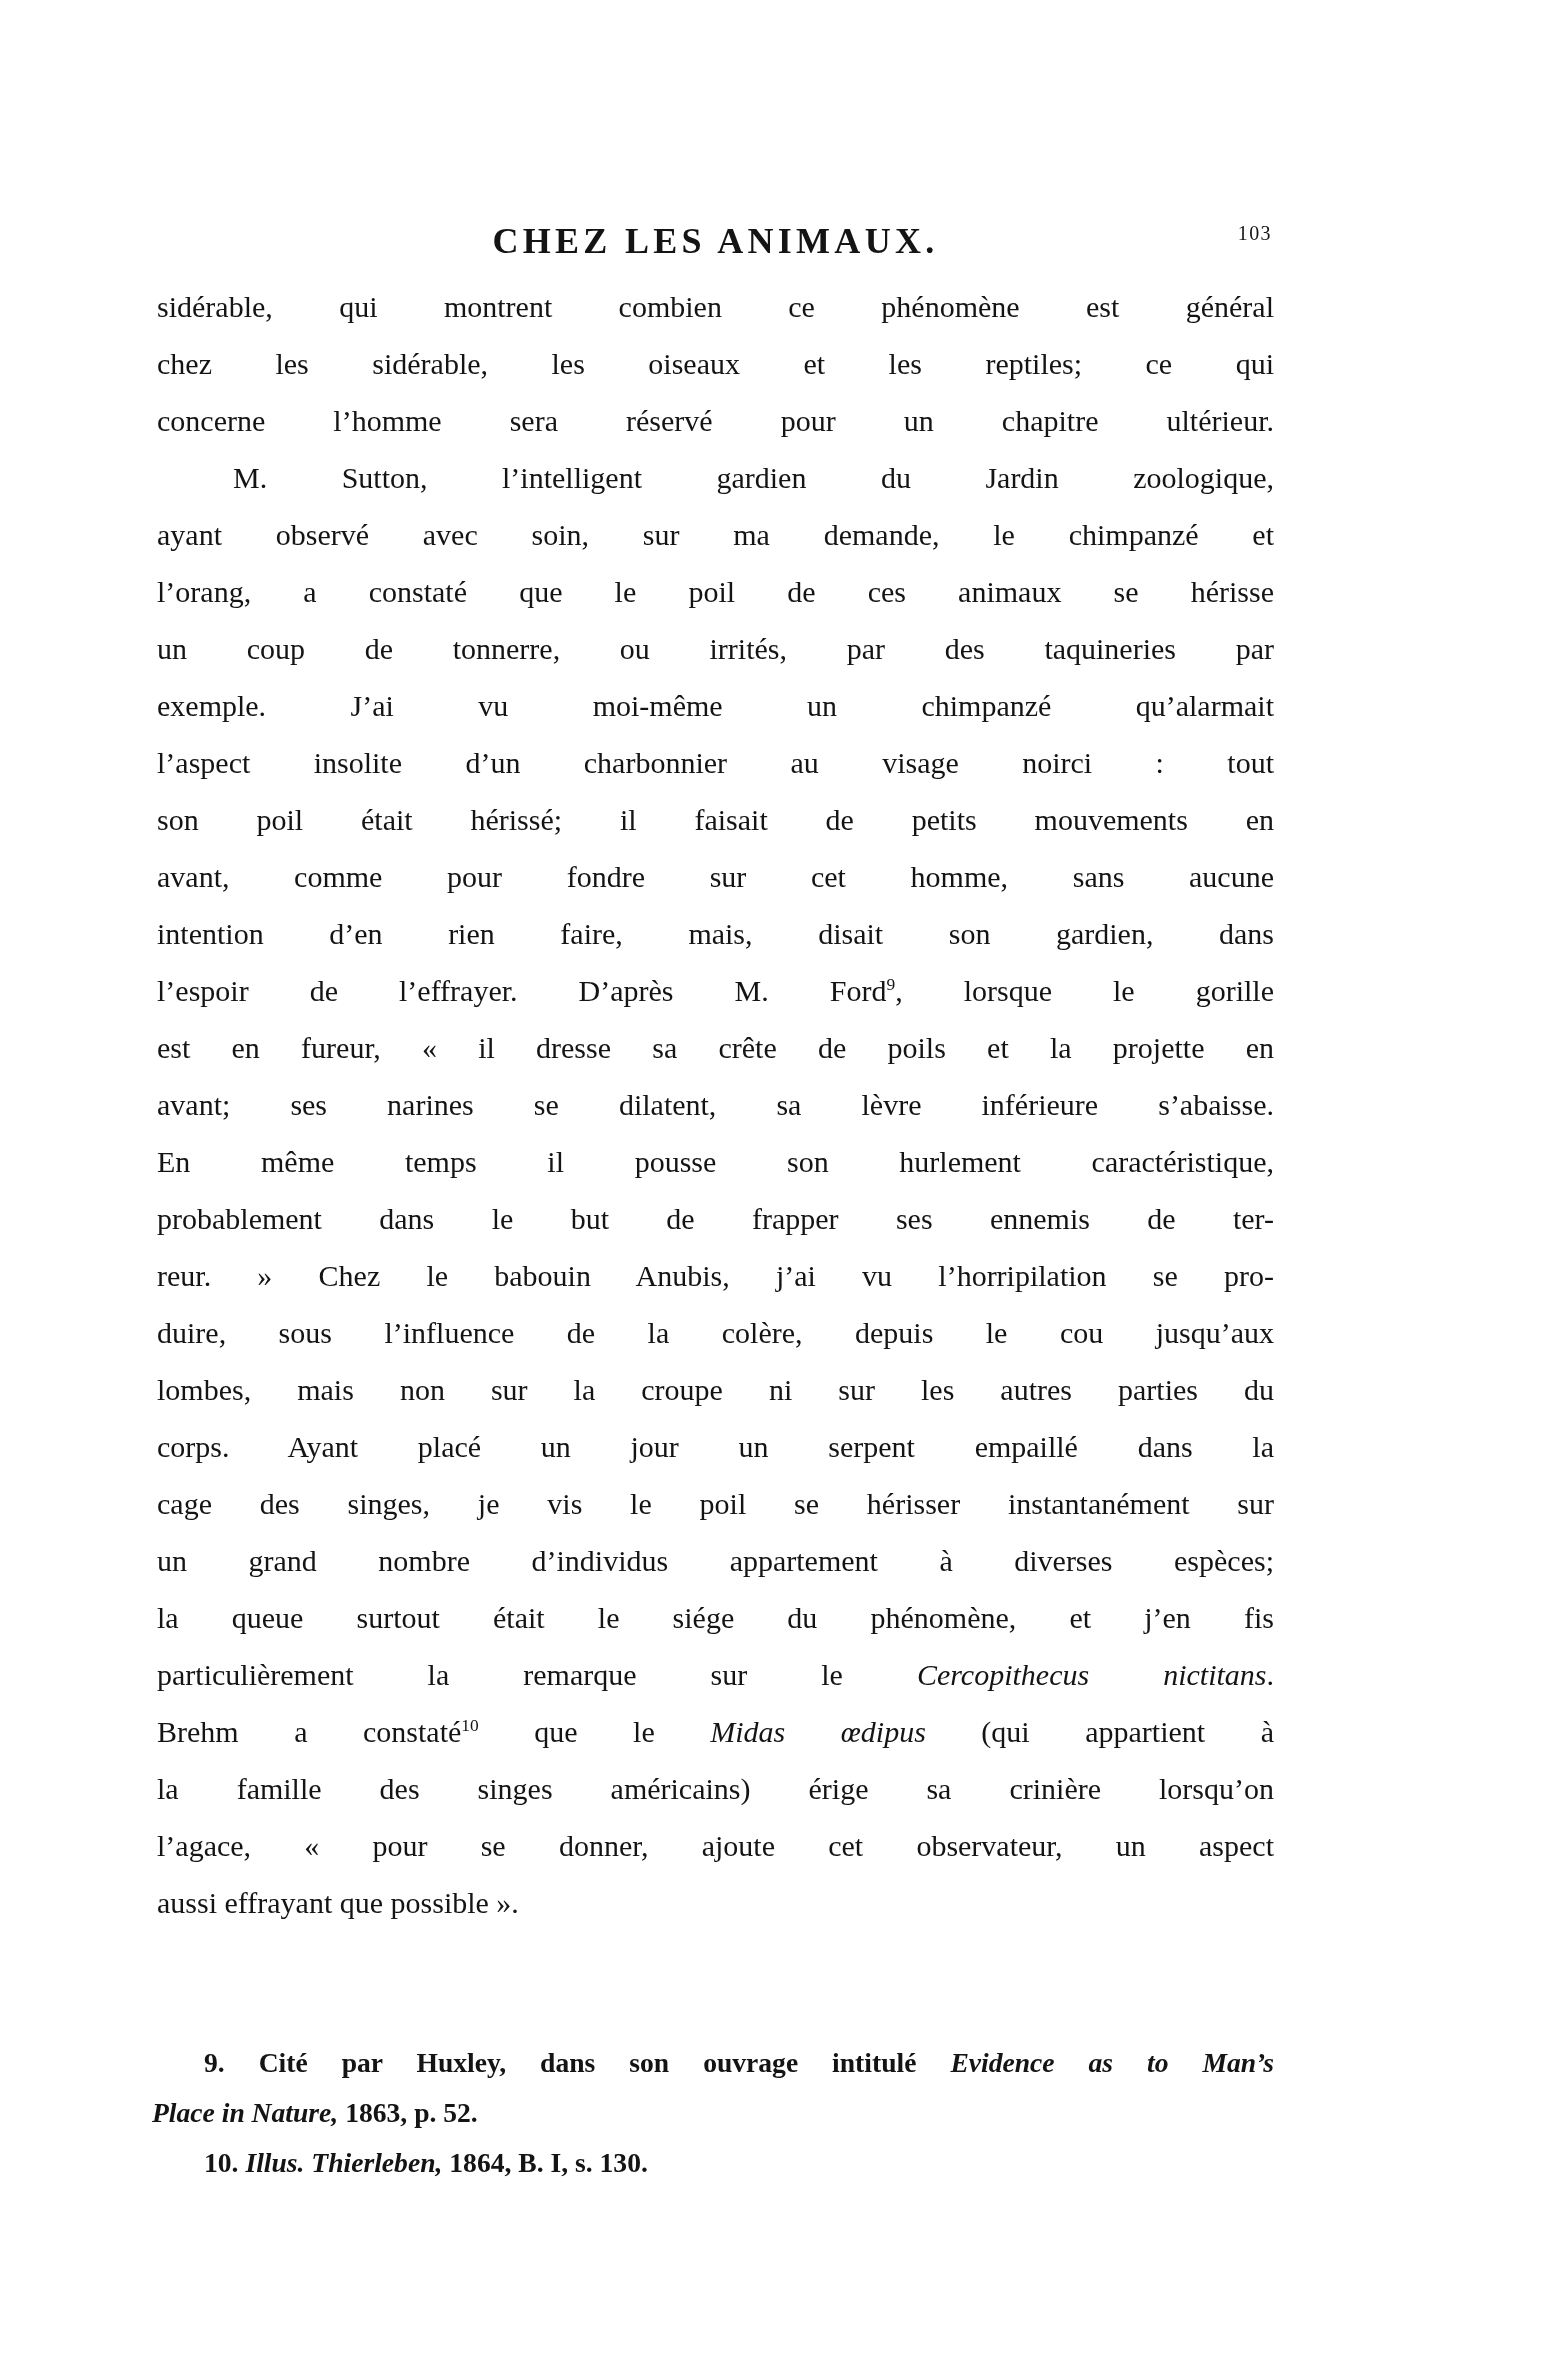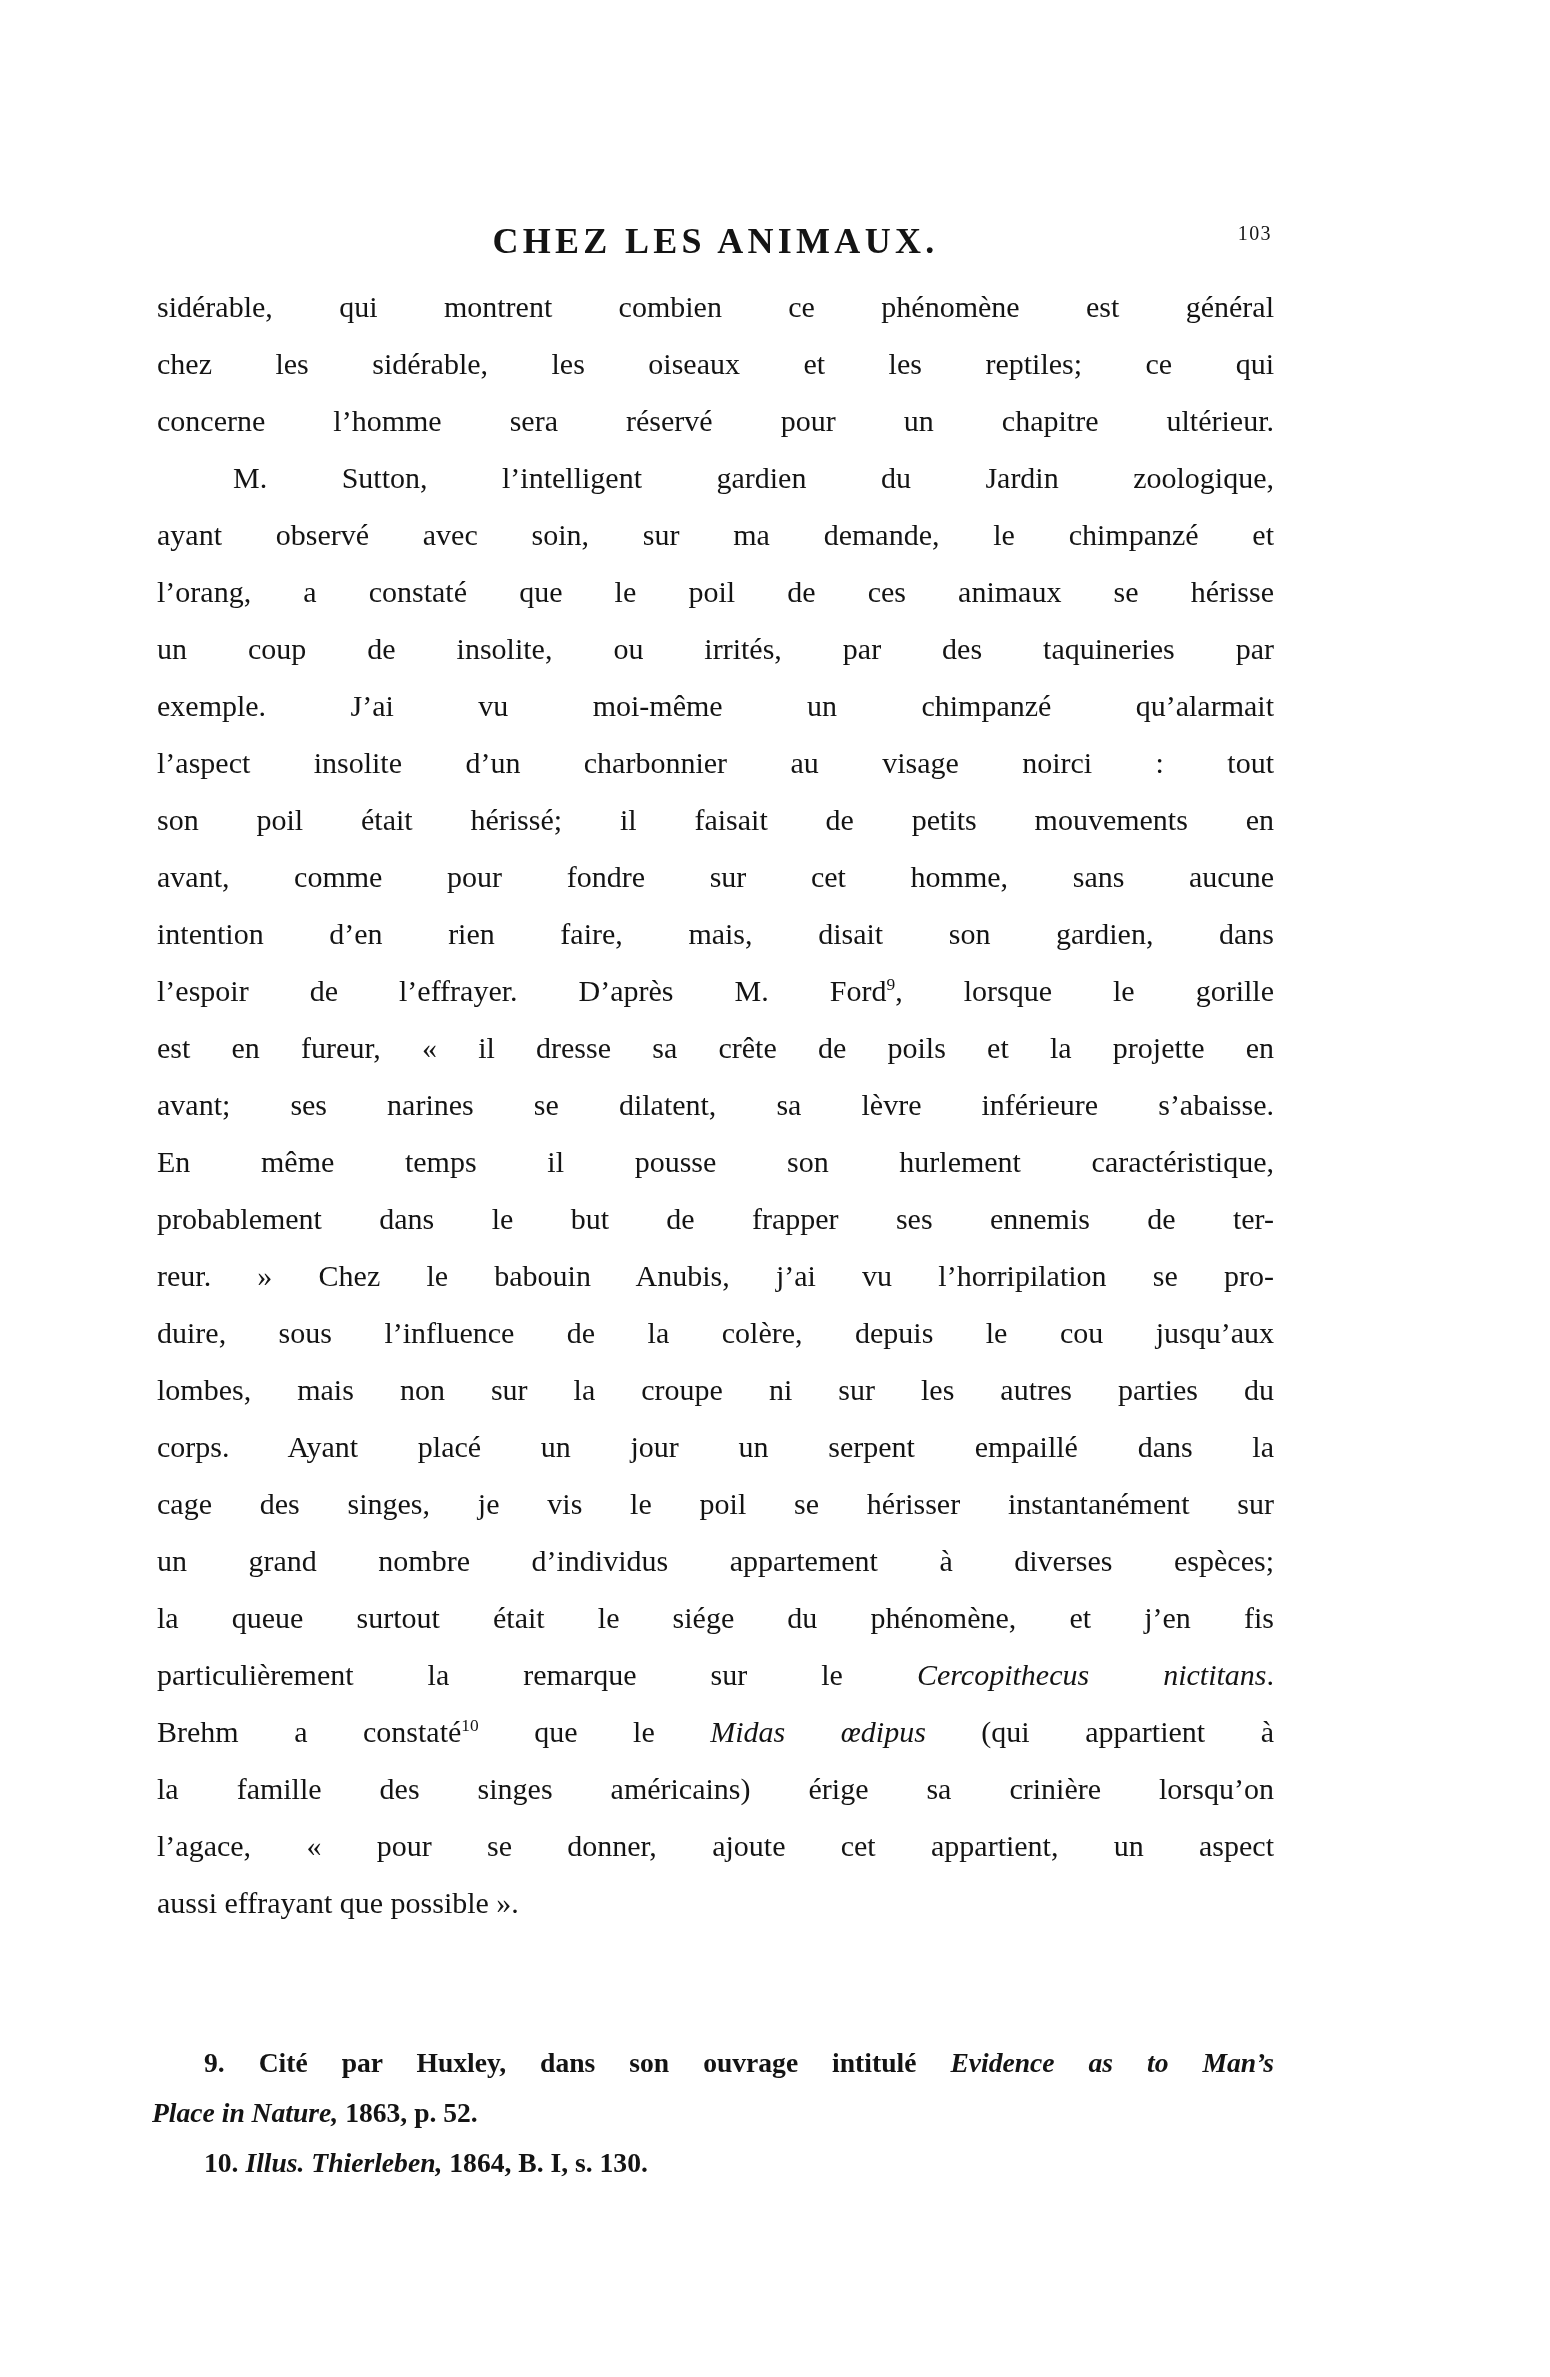--- a/index.html
+++ b/index.html
@@ -79,42 +79,42 @@
 
   <div class="page-number">103</div>
 
   <div class="body-text">
       <div class="body-line"><span>sidérable, qui montrent combien ce phénomène est général</span></div>
       <div class="body-line"><span>chez les sidérable, les oiseaux et les reptiles; ce qui</span></div>
       <div class="body-line"><span>concerne l’homme sera réservé pour un chapitre ultérieur.</span></div>
       <div class="body-line indent"><span>M. Sutton, l’intelligent gardien du Jardin zoologique,</span></div>
       <div class="body-line"><span>ayant observé avec soin, sur ma demande, le chimpanzé et</span></div>
       <div class="body-line"><span>l’orang, a constaté que le poil de ces animaux se hérisse</span></div>
-      <div class="body-line"><span>un coup de insolite, ou irrités, par des taquineries par</span></div>
+      <div class="body-line"><span>un coup de tonnerre, ou irrités, par des taquineries par</span></div>
       <div class="body-line"><span>exemple. J’ai vu moi-même un chimpanzé qu’alarmait</span></div>
       <div class="body-line"><span>l’aspect insolite d’un charbonnier au visage noirci : tout</span></div>
       <div class="body-line"><span>son poil était hérissé; il faisait de petits mouvements en</span></div>
       <div class="body-line"><span>avant, comme pour fondre sur cet homme, sans aucune</span></div>
       <div class="body-line"><span>intention d’en rien faire, mais, disait son gardien, dans</span></div>
       <div class="body-line"><span>l’espoir de l’effrayer. D’après M. Ford</span><sup>9</sup><span>, lorsque le gorille</span></div>
       <div class="body-line"><span>est en fureur, « il dresse sa crête de poils et la projette en</span></div>
       <div class="body-line"><span>avant; ses narines se dilatent, sa lèvre inférieure s’abaisse.</span></div>
       <div class="body-line"><span>En même temps il pousse son hurlement caractéristique,</span></div>
       <div class="body-line"><span>probablement dans le but de frapper ses ennemis de ter-</span></div>
       <div class="body-line"><span>reur. » Chez le babouin Anubis, j’ai vu l’horripilation se pro-</span></div>
       <div class="body-line"><span>duire, sous l’influence de la colère, depuis le cou jusqu’aux</span></div>
       <div class="body-line"><span>lombes, mais non sur la croupe ni sur les autres parties du</span></div>
       <div class="body-line"><span>corps. Ayant placé un jour un serpent empaillé dans la</span></div>
       <div class="body-line"><span>cage des singes, je vis le poil se hérisser instantanément sur</span></div>
       <div class="body-line"><span>un grand nombre d’individus appartement à diverses espèces;</span></div>
       <div class="body-line"><span>la queue surtout était le siége du phénomène, et j’en fis</span></div>
       <div class="body-line"><span>particulièrement la remarque sur le </span><span style="font-style: italic;">Cercopithecus nictitans</span><span>.</span></div>
       <div class="body-line"><span>Brehm a constaté</span><sup>10</sup><span> que le </span><span style="font-style: italic;">Midas œdipus</span><span> (qui appartient à</span></div>
       <div class="body-line"><span>la famille des singes américains) érige sa crinière lorsqu’on</span></div>
-      <div class="body-line"><span>l’agace, « pour se donner, ajoute cet appartient, un aspect</span></div>
+      <div class="body-line"><span>l’agace, « pour se donner, ajoute cet observateur, un aspect</span></div>
       <div class="body-line align-left"><span>aussi effrayant que possible ».</span></div>
     </div>
 
   <div class="footnotes">
       <div class="footnote-line indent"><span>9. Cité par Huxley, dans son ouvrage intitulé </span><span style="font-style: italic;">Evidence as to Man’s</span></div>
       <div class="footnote-line align-left"><span style="font-style: italic;">Place in Nature,</span><span> 1863, p. 52.</span></div>
       <div class="footnote-line indent align-left"><span>10. </span><span style="font-style: italic;">Illus. Thierleben,</span><span> 1864, B. I, s. 130.</span></div>
     </div>
 
 </div>

